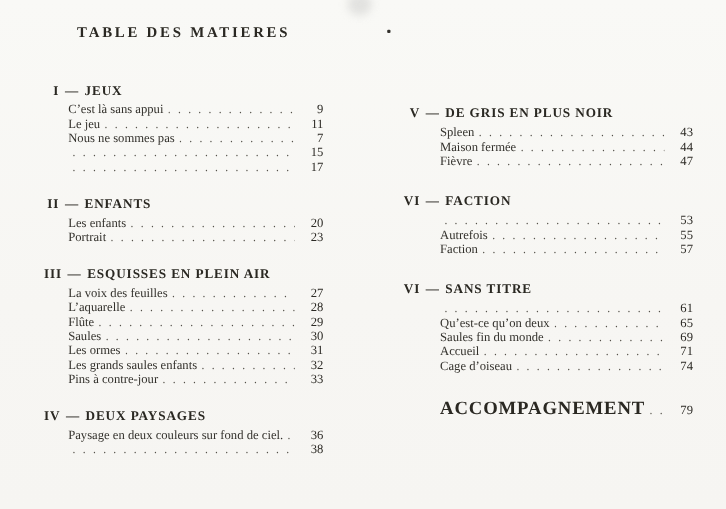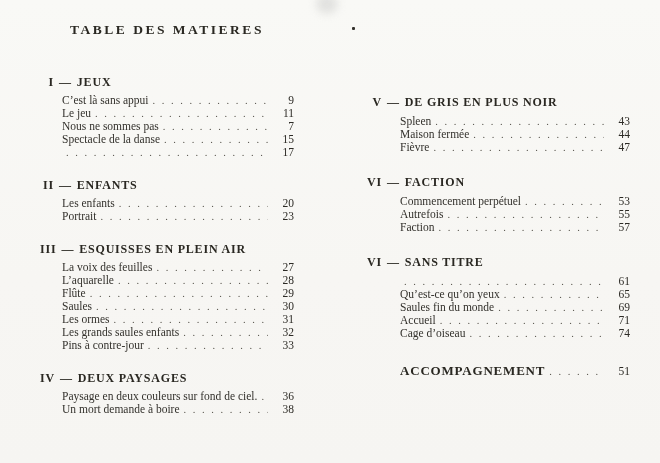--- a/index.html
+++ b/index.html
@@ -56,21 +56,21 @@
     flex:1 1 auto;overflow:hidden;white-space:nowrap;
     margin:0 4px;color:#55524a;letter-spacing:2px;font-size:10.5px;
   }
   .pg{flex:0 0 auto;min-width:22px;text-align:right;color:#2c2a25;}
   .footer-row{
     margin-top:24px;padding-left:34px;
     display:flex;align-items:baseline;
     font-size:11.5px;line-height:13px;white-space:nowrap;
   }
   .footer-row .entry-title{
-    font-weight:bold;letter-spacing:0.8px;color:#2a2822;font-size:13px;
+    font-weight:bold;letter-spacing:0.8px;color:#2a2822;font-size:17px;
   }
 </style>
 </head>
 <body>
 
 <div class="page">
   <div class="smudge"></div>
   <div class="speck"></div>
 
   <h1 class="title">TABLE DES MATIERES</h1>
@@ -93,21 +93,20 @@
           <span class="entry-title">Le jeu</span>
           <span class="leader">. . . . . . . . . . . . . . . . . . . . . . . . . . . . . . . . . . . . . . . . . . . . . . . . . . . . . . . . . . . .</span>
           <span class="pg">11</span>
         </div>
         <div class="entry">
           <span class="entry-title">Nous ne sommes pas</span>
           <span class="leader">. . . . . . . . . . . . . . . . . . . . . . . . . . . . . . . . . . . . . . . . . . . . . . . . . . . . . . . . . . . .</span>
           <span class="pg">7</span>
         </div>
         <div class="entry">
-          <span class="entry-title">Spectacle de la danse</span>
           <span class="leader">. . . . . . . . . . . . . . . . . . . . . . . . . . . . . . . . . . . . . . . . . . . . . . . . . . . . . . . . . . . .</span>
           <span class="pg">15</span>
         </div>
         <div class="entry">
           <span class="leader">. . . . . . . . . . . . . . . . . . . . . . . . . . . . . . . . . . . . . . . . . . . . . . . . . . . . . . . . . . . .</span>
           <span class="pg">17</span>
         </div>
       </div>
     </div>
 
@@ -182,21 +181,20 @@
         <span class="sec-dash">—</span>
         <span class="sec-name">DEUX PAYSAGES</span>
       </div>
       <div class="entries">
         <div class="entry">
           <span class="entry-title">Paysage en deux couleurs sur fond de ciel.</span>
           <span class="leader">. . . . . . . . . . . . . . . . . . . . . . . . . . . . . . . . . . . . . . . . . . . . . . . . . . . . . . . . . . . .</span>
           <span class="pg">36</span>
         </div>
         <div class="entry">
-          <span class="entry-title">Un mort demande à boire</span>
           <span class="leader">. . . . . . . . . . . . . . . . . . . . . . . . . . . . . . . . . . . . . . . . . . . . . . . . . . . . . . . . . . . .</span>
           <span class="pg">38</span>
         </div>
       </div>
     </div>
 
   </div>
 
   <div class="col col-right">
 
@@ -226,21 +224,20 @@
     </div>
 
     <div class="section">
       <div class="sec-head">
         <span class="sec-num">VI</span>
         <span class="sec-dash">—</span>
         <span class="sec-name">FACTION</span>
       </div>
       <div class="entries">
         <div class="entry">
-          <span class="entry-title">Commencement perpétuel</span>
           <span class="leader">. . . . . . . . . . . . . . . . . . . . . . . . . . . . . . . . . . . . . . . . . . . . . . . . . . . . . . . . . . . .</span>
           <span class="pg">53</span>
         </div>
         <div class="entry">
           <span class="entry-title">Autrefois</span>
           <span class="leader">. . . . . . . . . . . . . . . . . . . . . . . . . . . . . . . . . . . . . . . . . . . . . . . . . . . . . . . . . . . .</span>
           <span class="pg">55</span>
         </div>
         <div class="entry">
           <span class="entry-title">Faction</span>
@@ -255,21 +252,21 @@
         <span class="sec-num">VI</span>
         <span class="sec-dash">—</span>
         <span class="sec-name">SANS TITRE</span>
       </div>
       <div class="entries">
         <div class="entry">
           <span class="leader">. . . . . . . . . . . . . . . . . . . . . . . . . . . . . . . . . . . . . . . . . . . . . . . . . . . . . . . . . . . .</span>
           <span class="pg">61</span>
         </div>
         <div class="entry">
-          <span class="entry-title">Qu’est-ce qu’on yeux</span>
+          <span class="entry-title">Qu’est-ce qu’on deux</span>
           <span class="leader">. . . . . . . . . . . . . . . . . . . . . . . . . . . . . . . . . . . . . . . . . . . . . . . . . . . . . . . . . . . .</span>
           <span class="pg">65</span>
         </div>
         <div class="entry">
           <span class="entry-title">Saules fin du monde</span>
           <span class="leader">. . . . . . . . . . . . . . . . . . . . . . . . . . . . . . . . . . . . . . . . . . . . . . . . . . . . . . . . . . . .</span>
           <span class="pg">69</span>
         </div>
         <div class="entry">
           <span class="entry-title">Accueil</span>
@@ -280,17 +277,17 @@
           <span class="entry-title">Cage d’oiseau</span>
           <span class="leader">. . . . . . . . . . . . . . . . . . . . . . . . . . . . . . . . . . . . . . . . . . . . . . . . . . . . . . . . . . . .</span>
           <span class="pg">74</span>
         </div>
       </div>
     </div>
 
     <div class="footer-row">
       <span class="entry-title">ACCOMPAGNEMENT</span>
       <span class="leader">. . . . . . . . . . . . . . . . . . . . . . . . . . . . . . . . . . . . . . . . . . . . . . . . . . . . . . . . . . . .</span>
-      <span class="pg">51</span>
+      <span class="pg">79</span>
     </div>
 
   </div>
 </div>
 
 </body></html>

